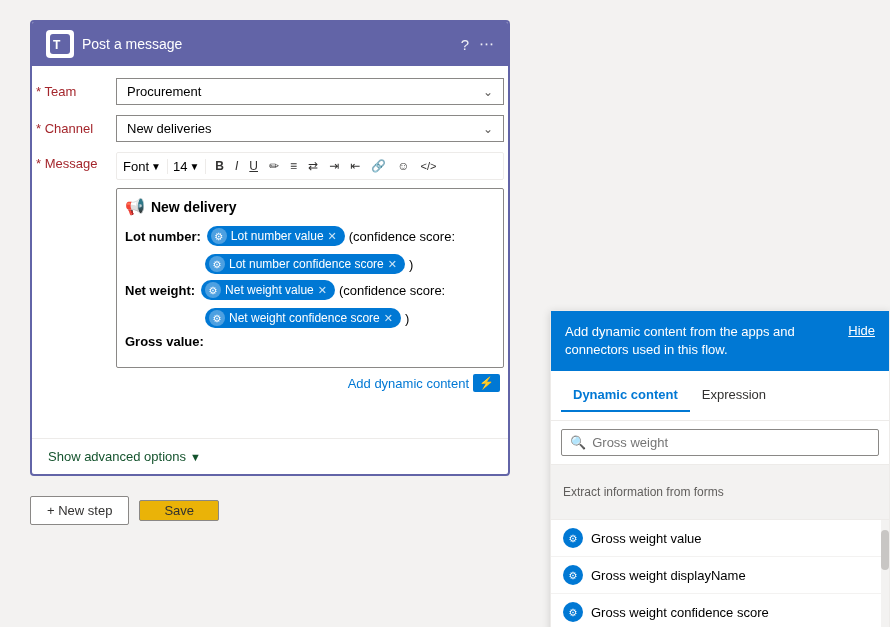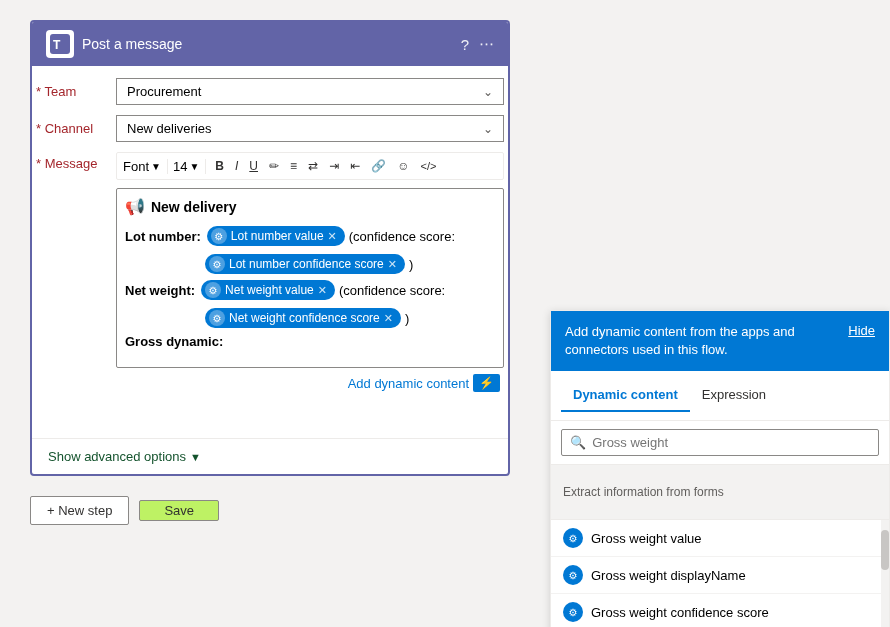--- a/index.html
+++ b/index.html
@@ -278,21 +278,21 @@
       border-radius: 2px;
       cursor: pointer;
       font-size: 13px;
       display: flex;
       align-items: center;
       gap: 4px;
     }
 
     .btn-save {
       border: 1px solid #8a8886;
-      background: #bef264;
+      background: #eab308;
       color: #323130;
       padding: 2px 24px;
       border-radius: 2px;
       cursor: pointer;
       font-size: 13px;
     }
 
     
     .dynamic-panel {
       position: absolute;
@@ -552,21 +552,21 @@
             <div class="confidence-line">
               <span class="token">
                 <span class="token-icon">⚙</span>
                 <span>Net weight confidence score</span>
                 <span class="token-x">✕</span>
               </span>
               <span>)</span>
             </div>
 
             <div class="message-line">
-              <span class="gross-weight-label">Gross dynamic:</span>
+              <span class="gross-weight-label">Gross value:</span>
             </div>
           </div>
 
           <div class="add-dynamic-row">
             <span class="add-dynamic-link">Add dynamic content</span>
             <button class="add-dynamic-btn">⚡</button>
           </div>
         </div>
       </div>
     </div>

